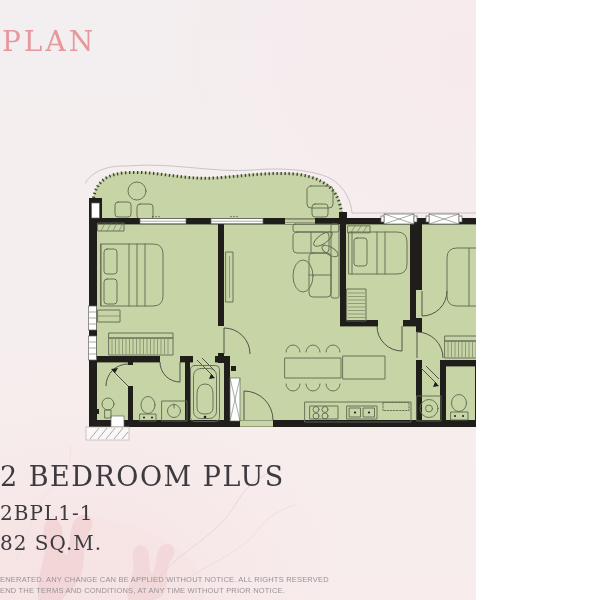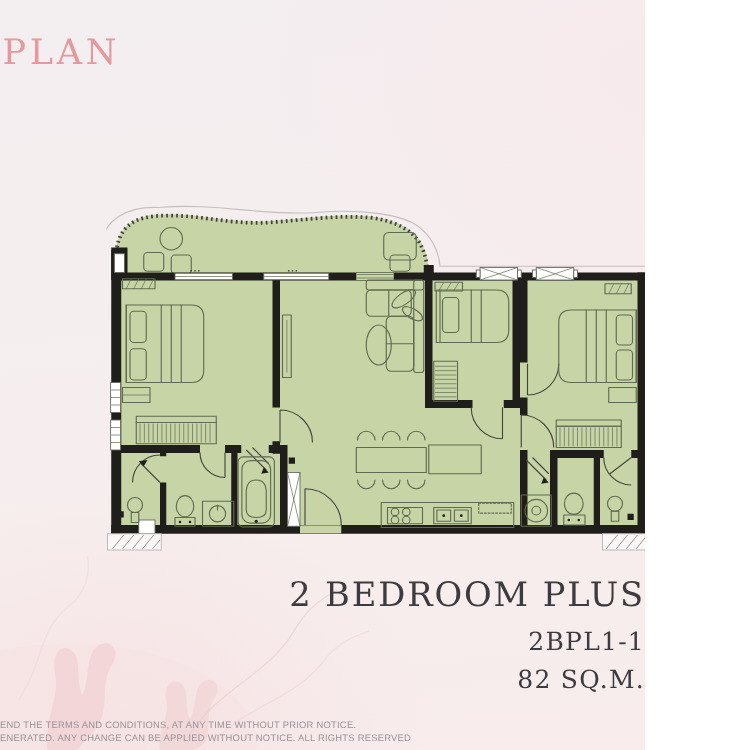--- a/index.html
+++ b/index.html
@@ -1,17 +1,17 @@
 <!DOCTYPE html>
 <html><head>
 <meta charset="utf-8">
 <style>
   html,body{margin:0;padding:0;}
   .page{
-    position:relative;width:516px;height:600px;overflow:hidden;
+    position:relative;width:476px;height:600px;overflow:hidden;
     background:
       radial-gradient(ellipse 420px 300px at 18% 96%, rgba(246,220,222,.55) 0%, rgba(246,220,222,0) 60%),
       radial-gradient(ellipse 500px 400px at 100% 10%, rgba(248,233,236,.8) 0%, rgba(248,233,236,0) 65%),
       linear-gradient(175deg,#f3eef0 0%,#f6eeee 55%,#f8ecec 100%);
     font-family:"DejaVu Serif", serif;
   }
   .plan-label{
     position:absolute;left:2px;top:25px;
     font-size:28px;letter-spacing:3px;color:#e6989c;font-weight:400;
   }
@@ -21,21 +21,21 @@
   }
   .brand .script{
     display:inline-block;font-size:40px;font-style:italic;
     transform:rotate(-7deg);letter-spacing:-1px;
   }
   .brand .sub{
     position:absolute;left:49px;top:54px;font-size:8px;font-style:normal;
     font-family:"Liberation Sans",sans-serif;color:#d97d83;letter-spacing:1px;
   }
   .floorplan{position:absolute;left:85px;top:160px;width:440px;height:290px;}
-  .unit-info{position:absolute;left:0;right:0;top:461px;text-align:right;color:#3c3b3f;}
+  .unit-info{position:absolute;left:0;right:0;top:461px;text-align:left;color:#3c3b3f;}
   .unit-title{font-size:27px;letter-spacing:1.5px;}
   .unit-code{font-size:20px;letter-spacing:1px;margin-top:9px;}
   .unit-area{font-size:20px;letter-spacing:1px;margin-top:6px;}
   .disclaimer{
     position:absolute;left:0px;top:574px;
     font-family:"Liberation Sans",sans-serif;font-size:7.5px;line-height:11px;
     color:#98929a;letter-spacing:.2px;white-space:nowrap;
   }
   .signature{
     position:absolute;left:560px;top:555px;
@@ -296,19 +296,19 @@
     </g>
   </svg>
 
   <div class="unit-info">
     <div class="unit-title">2 BEDROOM PLUS</div>
     <div class="unit-code">2BPL1-1</div>
     <div class="unit-area">82 SQ.M.</div>
   </div>
 
   <div class="disclaimer">
+    <div>ENERATED. ANY CHANGE CAN BE APPLIED WITHOUT NOTICE. ALL RIGHTS RESERVED</div>
     <div>END THE TERMS AND CONDITIONS, AT ANY TIME WITHOUT PRIOR NOTICE.</div>
-    <div>ENERATED. ANY CHANGE CAN BE APPLIED WITHOUT NOTICE. ALL RIGHTS RESERVED</div>
   </div>
 
   <div class="signature">Th</div>
 
 </div>
 
 </body></html>

